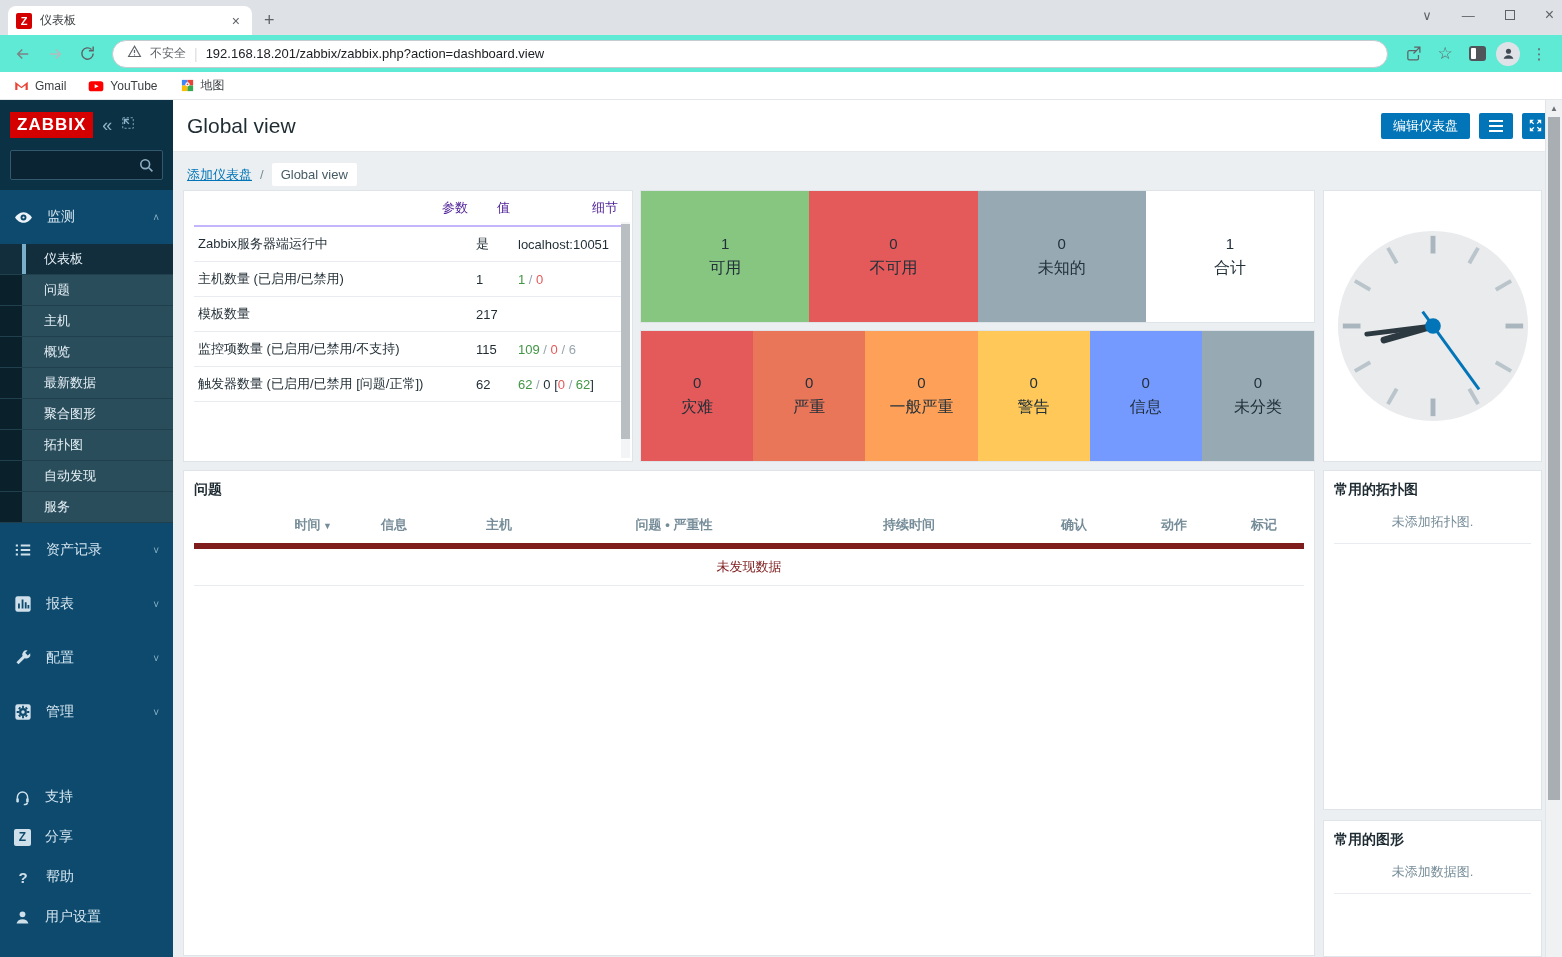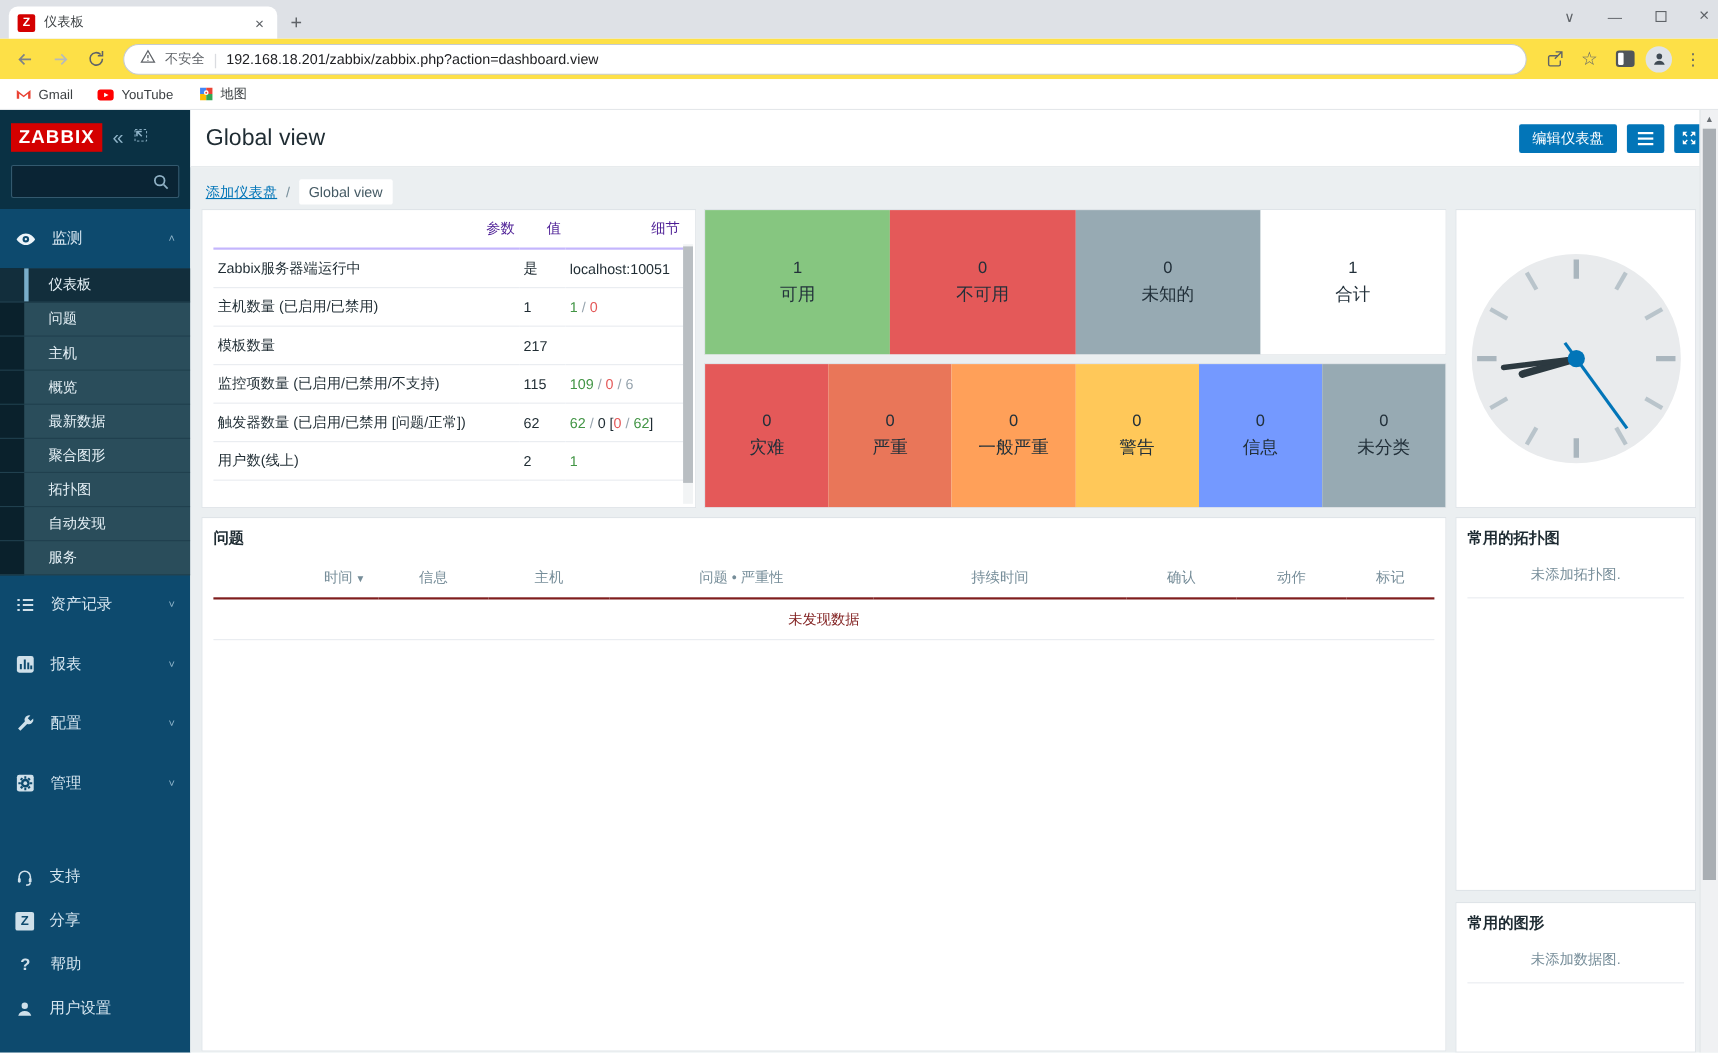--- a/index.html
+++ b/index.html
@@ -8,21 +8,21 @@
 
   
   .tabstrip{height:35px;background:#dee1e6;display:flex;align-items:flex-end;position:relative}
   .tab{width:244px;height:29px;background:#fff;border-radius:8px 8px 0 0;margin-left:8px;display:flex;align-items:center;padding:0 8px;gap:8px}
   .favicon{width:16px;height:16px;background:#d40000;color:#fff;font-weight:bold;font-size:11px;display:flex;align-items:center;justify-content:center;border-radius:2px;flex:none}
   .tab-title{font-size:12px;color:#3c4043;flex:1;white-space:nowrap;overflow:hidden}
   .tab-close{color:#5f6368;font-size:14px;line-height:1;padding:2px 4px;border-radius:50%}
   .newtab{font-size:18px;color:#5f6368;padding:0 12px 4px 12px}
   .wincontrols{position:absolute;right:8px;top:0;height:30px;display:flex;align-items:center;gap:30px;color:#5f6368;font-size:13px}
   .wincontrols .maxbox{width:10px;height:10px;border:1px solid #5f6368}
-  .toolbar{height:37px;background:#fde047;display:flex;align-items:center;padding:0 10px;gap:6px}
+  .toolbar{height:37px;background:#5eead4;display:flex;align-items:center;padding:0 10px;gap:6px}
   .navbtn{width:26px;height:26px;display:flex;align-items:center;justify-content:center;border-radius:50%}
   .omnibox{flex:1;height:28px;border:1px solid #c6cbd0;border-radius:14px;background:#fff;display:flex;align-items:center;padding:0 14px;gap:8px;margin:0 6px}
   .sec-label{font-size:12px;color:#5f6368;white-space:nowrap}
   .omni-sep{color:#dadce0;font-size:14px}
   .url-text{font-size:13px;color:#202124;white-space:nowrap;overflow:hidden}
   .tool-ic{width:26px;height:26px;display:flex;align-items:center;justify-content:center;color:#5f6368}
   .star{font-size:17px;color:#5f6368}
   .panel-ic{width:17px;height:15px;background:#50555a;border-radius:3px;position:relative}
   .panel-ic::after{content:"";position:absolute;left:2px;top:2px;width:5px;height:11px;background:#fff;border-radius:1px}
   .avatar{width:24px;height:24px;border-radius:50%;background:#dfe3e7;display:flex;align-items:center;justify-content:center}
@@ -81,21 +81,21 @@
   #w-avail{left:467px;top:90px;width:675px;height:133px;display:flex}
   #w-sever{left:467px;top:230px;width:675px;height:132px;display:flex}
   .cellbox{flex:1;display:flex;flex-direction:column;align-items:center;justify-content:center;gap:6px;color:#22303a}
   .cellbox .num{font-size:15px}
   .cellbox .lbl{font-size:16px}
 
   #w-clock{left:1150px;top:90px;width:219px;height:272px;display:flex;align-items:center;justify-content:center}
 
   #w-problems{left:10px;top:370px;width:1132px;height:486px}
   .prob-table{width:calc(100% - 20px);margin:2px 10px 0 10px;border-collapse:collapse;font-size:13px;table-layout:fixed}
-  .prob-table th{color:#768d99;font-weight:normal;padding:9px 4px;border-bottom:2px solid #7f1d1d;text-align:center;white-space:nowrap}
+  .prob-table th{color:#768d99;font-weight:bold;padding:9px 4px;border-bottom:6px solid #7f1d1d;text-align:center;white-space:nowrap}
   .prob-table th:first-child{text-align:right;padding-right:12px}
   .sort-arrow{font-size:9px;color:#768d99}
   .nodata{text-align:center;color:#7f1d1d;font-size:13px;padding:9px 0;border-bottom:1px solid #e8ecf0;margin:0 10px}
 
   #w-maps{left:1150px;top:370px;width:219px;height:340px}
   #w-graphs{left:1150px;top:720px;width:219px;height:137px}
   .empty-msg{text-align:center;color:#768d99;font-size:13px;padding:8px 0 12px 0;border-bottom:1px solid #e8ecf0;margin:0 10px}
 
   
   .pagebar{position:absolute;right:0;top:0;bottom:0;width:17px;background:#f0f1f3;border-left:1px solid #e2e5e8}
@@ -351,25 +351,20 @@
             </tr>
             <tr>
               <td>监控项数量  (已启用/已禁用/不支持)</td>
               <td>115</td>
               <td><span class="seg-green">109</span><span class="seg-gray"> / </span><span class="seg-red">0</span><span class="seg-gray"> / </span><span class="seg-gray">6</span></td>
             </tr>
             <tr>
               <td>触发器数量  (已启用/已禁用 [问题/正常])</td>
               <td>62</td>
               <td><span class="seg-green">62</span><span class="seg-gray"> / </span><span class="seg-dark">0</span><span class="seg-dark"> [</span><span class="seg-red">0</span><span class="seg-gray"> / </span><span class="seg-green">62</span><span class="seg-dark">]</span></td>
-            </tr>
-            <tr>
-              <td>用户数(线上)</td>
-              <td>2</td>
-              <td><span class="seg-green">1</span></td>
             </tr>
           </tbody>
       </table>
       <div class="w-scroll">
           <div class="w-thumb"></div>
         </div>
     </div>
 
     <div class="widget" id="w-avail">
         <div class="cellbox" style="background: rgb(134, 198, 128);">

